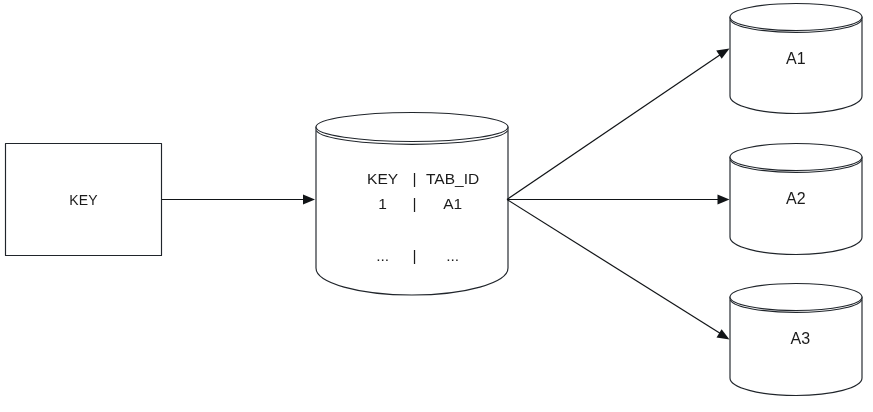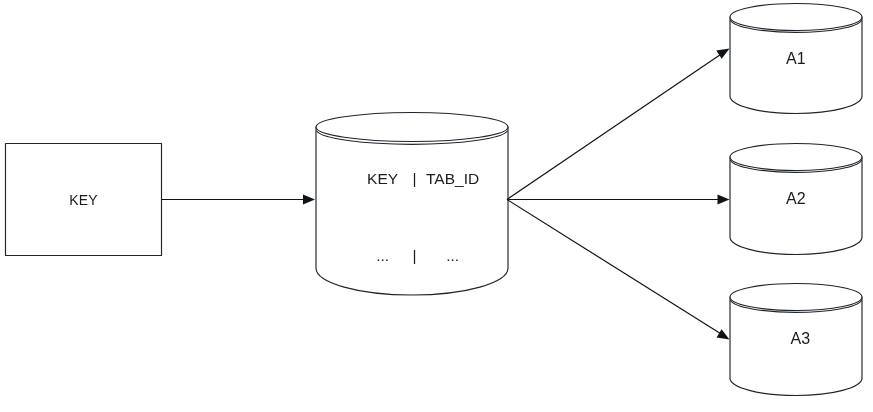--- a/index.html
+++ b/index.html
@@ -146,20 +146,23 @@
     </g>
 
   </svg>
 
   <div class="label label-box" style="left:5px; top:192px; width:157px;">KEY</div>
 
   <div class="table-text" style="top:152px;">
     <span class="tcol-key">KEY</span><span class="tcol-sep">|</span><span class="tcol-tab">TAB_ID</span>
   </div>
 
+  <div class="table-text" style="top:177px;">
+    <span class="tcol-key">1</span><span class="tcol-sep">|</span><span class="tcol-tab">A1</span>
+  </div>
 
 
   <div class="table-text" style="top:229px;">
     <span class="tcol-key">...</span><span class="tcol-sep">|</span><span class="tcol-tab">...</span>
   </div>
 
   <div class="label label-cyl" style="left:730px; top:50px; width:132px;">A1</div>
 
   <div class="label label-cyl" style="left:730px; top:190px; width:132px;">A2</div>
 

